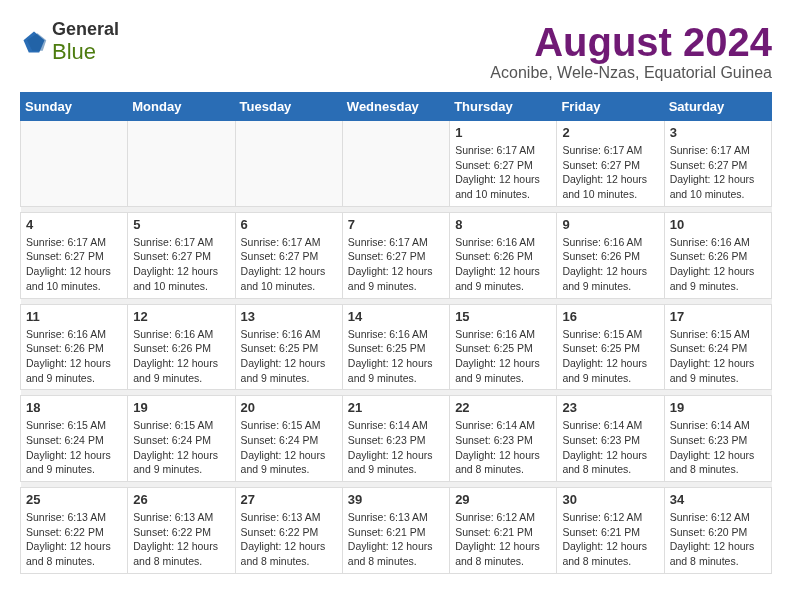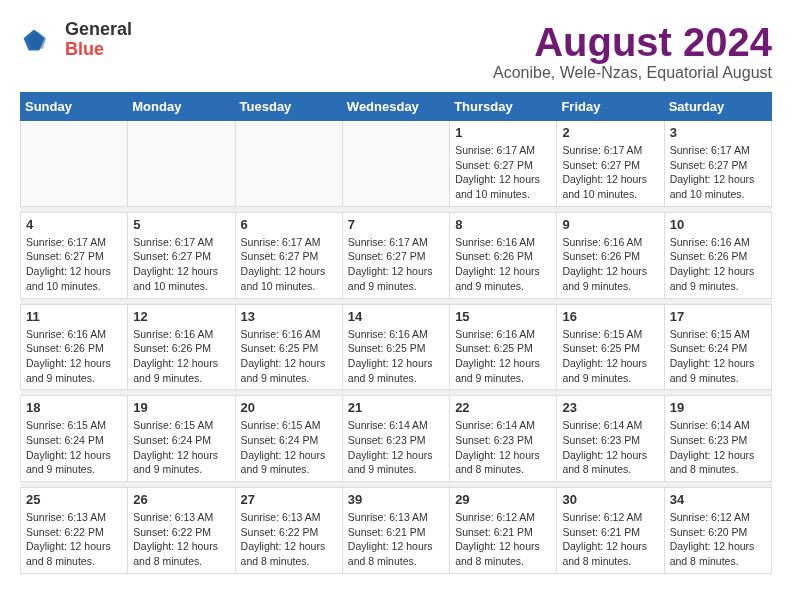--- a/index.html
+++ b/index.html
@@ -12,36 +12,36 @@
     }
     .header-area {
       display: flex;
       justify-content: space-between;
       align-items: flex-start;
       margin-bottom: 10px;
     }
     .logo {
       display: flex;
       align-items: center;
-      gap: 17px;
+      gap: 4px;
     }
     .logo-text {
       display: flex;
       flex-direction: column;
       line-height: 1.1;
     }
     .logo-general {
       font-size: 18px;
       font-weight: bold;
       color: #333;
     }
     .logo-blue {
-      font-size: 18px;
-      font-weight: bold;
-      color: #ef4444;
+      font-size: 22px;
+      font-weight: normal;
+      color: #4d7c0f;
     }
     .logo-icon {
       width: 28px;
       height: 28px;
     }
     .title-area {
       text-align: right;
     }
     .month-title {
       font-size: 40px;
@@ -106,21 +106,21 @@
       <polygon points="16,4 28,14 22,28 10,28 4,14" fill="#2a6db5"></polygon>
       <polygon points="20,6 30,14 26,26 14,26 8,14" fill="#1a5a9a" opacity="0.5"></polygon>
     </svg>
     <div class="logo-text">
       <span class="logo-general">General</span>
       <span class="logo-blue">Blue</span>
     </div>
   </div>
   <div class="title-area">
     <div class="month-title">August 2024</div>
-    <div class="subtitle">Aconibe, Wele-Nzas, Equatorial August</div>
+    <div class="subtitle">Aconibe, Wele-Nzas, Equatorial Guinea</div>
   </div>
 </div>
 
 <table class="calendar">
   <thead>
     <tr>
     <th>Sunday</th>
         <th>Monday</th>
         <th>Tuesday</th>
         <th>Wednesday</th>

